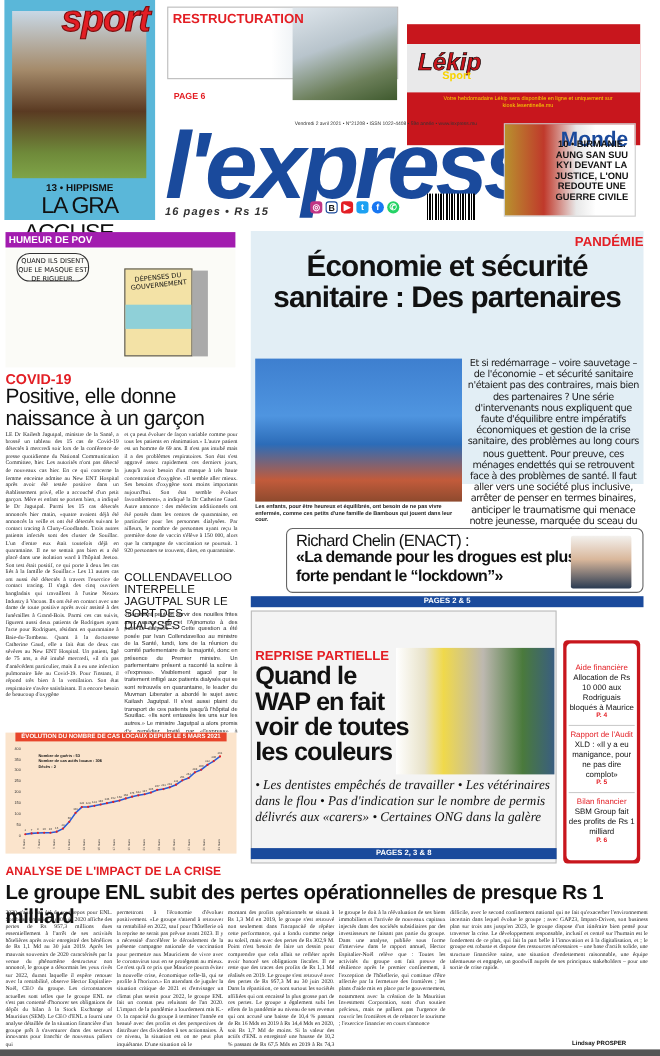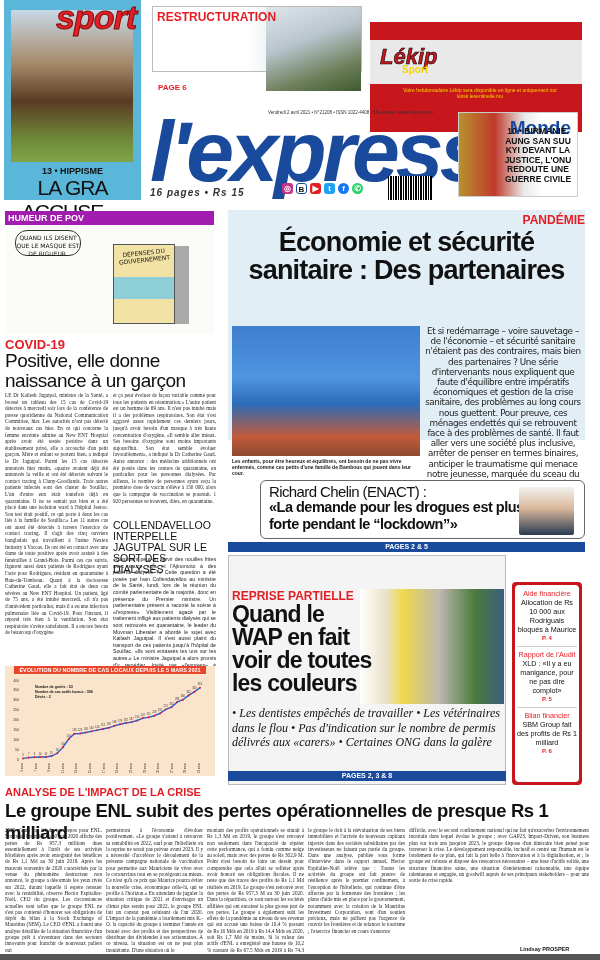--- a/index.html
+++ b/index.html
@@ -64,21 +64,21 @@
 .chelin .ph{position:absolute;right:10px;top:6px;width:55px;height:48px;background:linear-gradient(180deg,#f3f1ee 0%,#d9b79b 45%,#2a3b52 100%);border-radius:2px}
 .pages25{left:228px;top:542px;width:357px;height:10px;background:#1a4a9c;color:#fff;font:bold 7px/10px "Liberation Sans",sans-serif;text-align:center}
 
 .wap-box{left:228px;top:555px;width:278px;height:230px;border:1px solid #bbb;background:#f4f4f4}
 .wap-photo{left:360px;top:589px;width:144px;height:115px;background:linear-gradient(90deg,#fff 0%,#e8e2c8 18%,#f0d94b 30%,#bdb8b0 55%,#4a7a3c 80%,#3a5e80 100%)}
 .wap-k{left:232px;top:589px;font:bold 12px "Liberation Sans",sans-serif;color:#e31e24}
 .wap-t{left:232px;top:603px;width:140px;font:bold 23px/23px "Liberation Sans",sans-serif;color:#111;letter-spacing:-0.8px}
 .wap-b{left:232px;top:706px;width:272px;text-align:left;font:italic 12px/14.5px "Liberation Serif",serif;color:#111}
 .pages238{left:228px;top:771px;width:278px;height:10px;background:#1a4a9c;color:#fff;font:bold 7px/10px "Liberation Sans",sans-serif;text-align:center}
 .side-box{left:512px;top:582px;width:70px;height:203px;background:#c8161d;border-radius:4px;padding:3px}
-.side-inner{background:#fff;width:100%;height:100%;border-radius:4px;padding:4px 2px}
+.side-inner{background:#fff;width:100%;height:100%;border-radius:4px;padding:17px 2px}
 .side-item{text-align:center;font:7.2px/9px "Liberation Sans",sans-serif;color:#111;padding-bottom:3px;margin-bottom:3px;border-bottom:1px solid #ccc}
 .side-item:last-child{border-bottom:none}
 .side-item .sk{color:#e31e24}
 .side-item .sp{color:#e31e24;font-weight:bold;font-size:6px}
 
 .enl-k{left:5px;top:786px;font:bold 11px "Liberation Sans",sans-serif;color:#e31e24}
 .enl-t{left:5px;top:800px;width:595px;font:bold 18.5px "Liberation Sans",sans-serif;color:#111;letter-spacing:-0.4px}
 .enl-col{top:827px;width:97px;height:125px;overflow:hidden;font:5.2px/6.3px "Liberation Serif",serif;color:#222;text-align:justify}
 .byline{left:520px;top:946px;font:bold 5.5px "Liberation Sans",sans-serif;color:#111}
 .bottom-bar{left:0;top:954px;width:600px;height:6px;background:#555}

